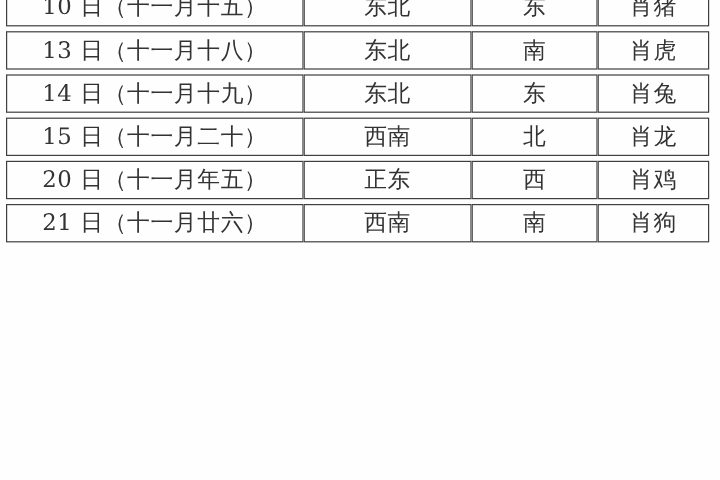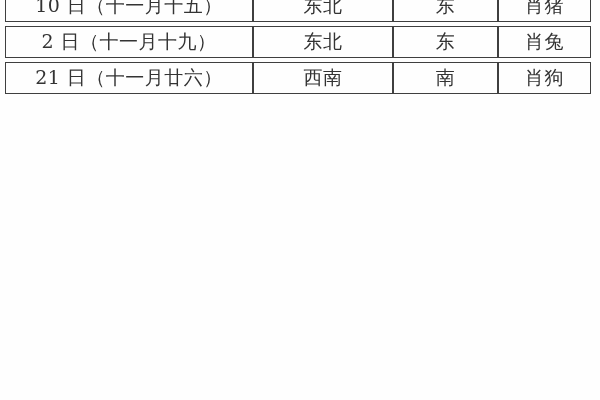--- a/index.html
+++ b/index.html
@@ -58,24 +58,42 @@
       <col class="c-zodiac">
     </colgroup>
     <tbody>
       <tr>
         <td>10 日（十一月十五）</td>
         <td>东北</td>
         <td>东</td>
         <td>肖猪</td>
       </tr>
       <tr>
-        <td>2 日（十一月十九）</td>
+        <td>13 日（十一月十八）</td>
+        <td>东北</td>
+        <td>南</td>
+        <td>肖虎</td>
+      </tr>
+      <tr>
+        <td>14 日（十一月十九）</td>
         <td>东北</td>
         <td>东</td>
         <td>肖兔</td>
+      </tr>
+      <tr>
+        <td>15 日（十一月二十）</td>
+        <td>西南</td>
+        <td>北</td>
+        <td>肖龙</td>
+      </tr>
+      <tr>
+        <td>20 日（十一月年五）</td>
+        <td>正东</td>
+        <td>西</td>
+        <td>肖鸡</td>
       </tr>
       <tr>
         <td>21 日（十一月廿六）</td>
         <td>西南</td>
         <td>南</td>
         <td>肖狗</td>
       </tr>
     </tbody>
   </table>
 </div>

